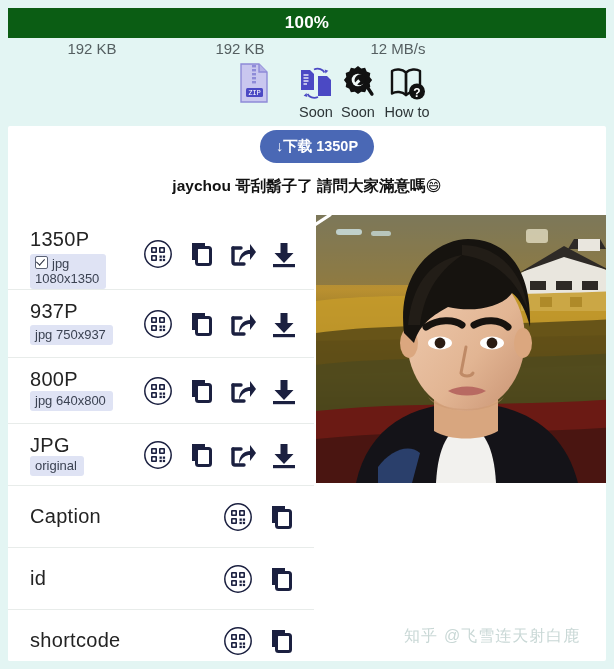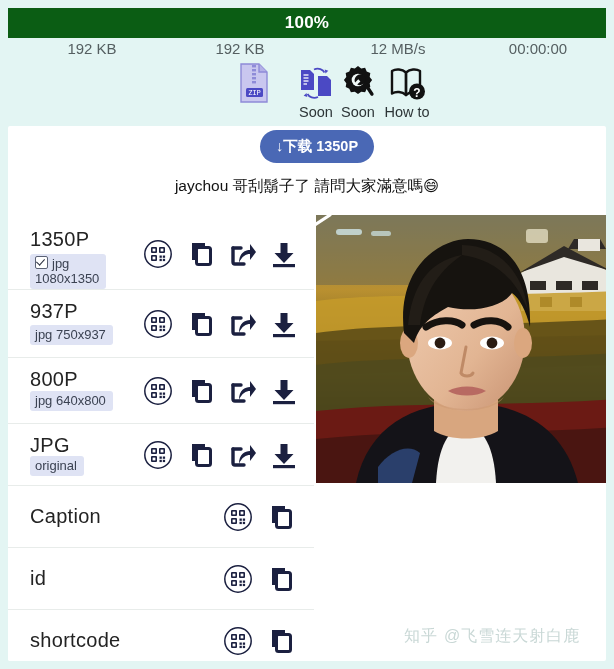--- a/index.html
+++ b/index.html
@@ -37,21 +37,21 @@
 
   
   .card{position:absolute;left:8px;top:126px;width:598px;height:535px;background:#ffffff;
         border-radius:2px;overflow:hidden;}
 
   .dlbtn{position:absolute;left:252px;top:4px;width:114px;height:33px;background:#4a68b5;
          border-radius:17px;color:#fff;font-size:14.5px;font-weight:700;
          display:flex;align-items:center;justify-content:center;cursor:pointer;border:none;}
 
   .post-caption{position:absolute;left:0;top:50px;width:598px;text-align:center;
-     font-size:15.5px;font-weight:400;color:#121212;white-space:nowrap;}
+     font-size:15.5px;font-weight:700;color:#121212;white-space:nowrap;}
 
   
   .arrow{position:absolute;left:30px;top:124px;width:180px;height:120px;pointer-events:none;}
 
   
   .rows{position:absolute;left:0;top:92px;width:306px;}
   .row{position:relative;background:#ffffff;border-bottom:1px solid #e8ecea;box-sizing:border-box;}
   .row.r0{height:72px;}
   .row.r1{height:68px;}
   .row.r2{height:66px;}
@@ -92,21 +92,20 @@
 
   <div class="progress-wrap">
     <div class="progress-fill" style="width: 100%; background: rgb(11, 93, 20);"></div>
     <div class="progress-label">100%</div>
   </div>
 
   <div class="stats">
     <div class="stat s0">192 KB</div>
     <div class="stat s1">192 KB</div>
     <div class="stat s2">12 MB/s</div>
-    <div class="stat s3">00:00:00</div>
   </div>
 
   <div class="tools">
 
     <div class="tool t0">
       <div class="glyph">
         <svg width="30" height="40" viewBox="0 0 30 40">
           <path d="M2 1h18l8 8v30H2z" fill="#c9c7ef" stroke="#8e8bd8" stroke-width="1.4"></path>
           <path d="M20 1v8h8" fill="#b3b0e6" stroke="#8e8bd8" stroke-width="1.4"></path>
           <g fill="#8e8bd8">

